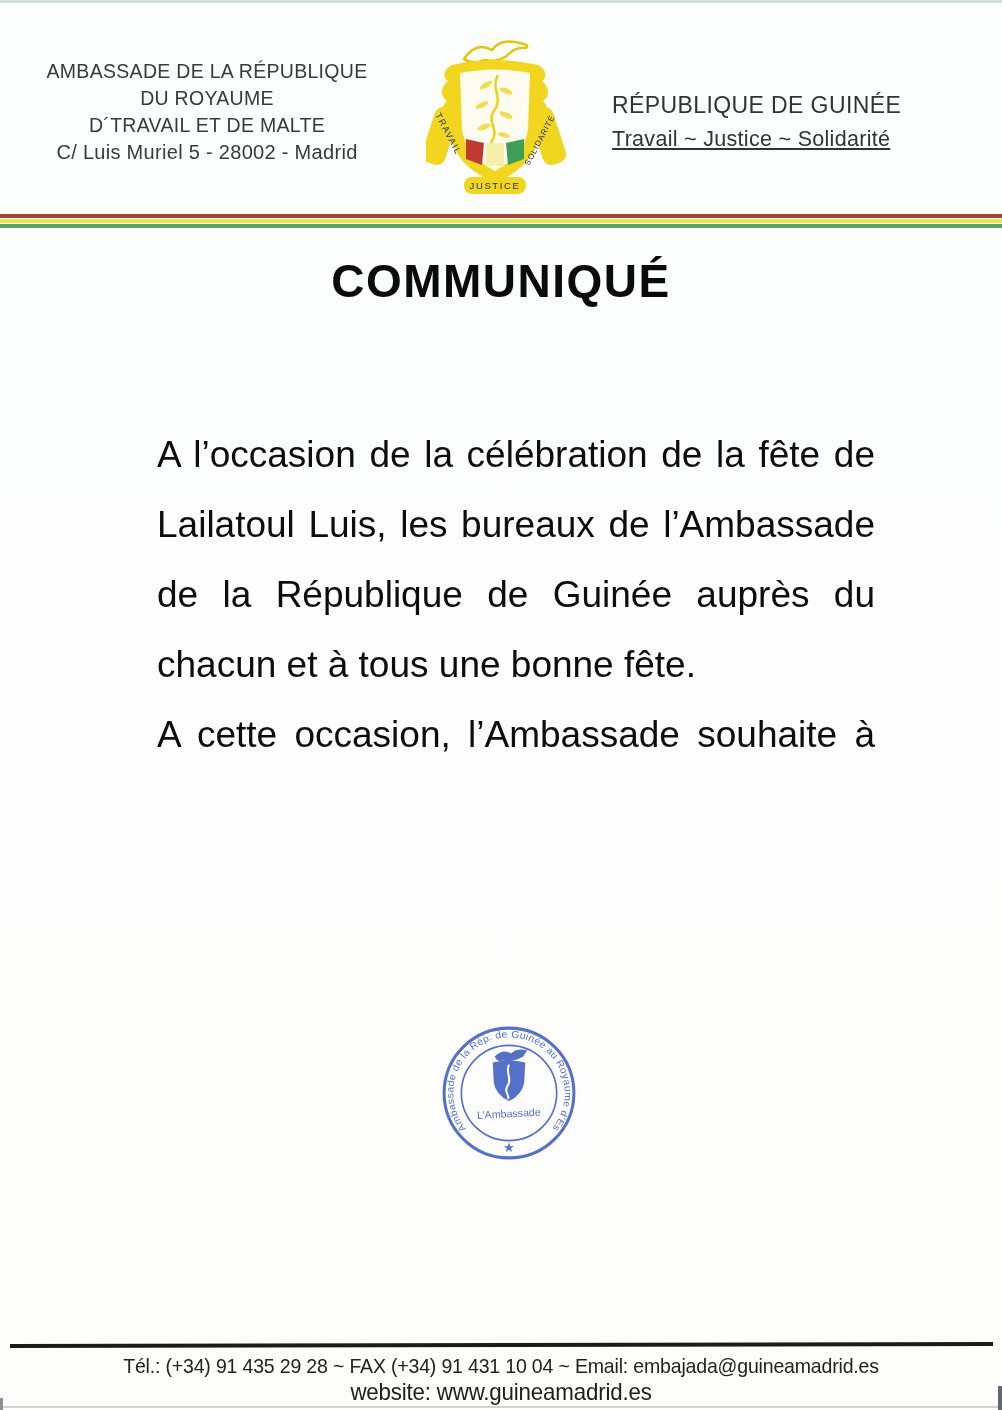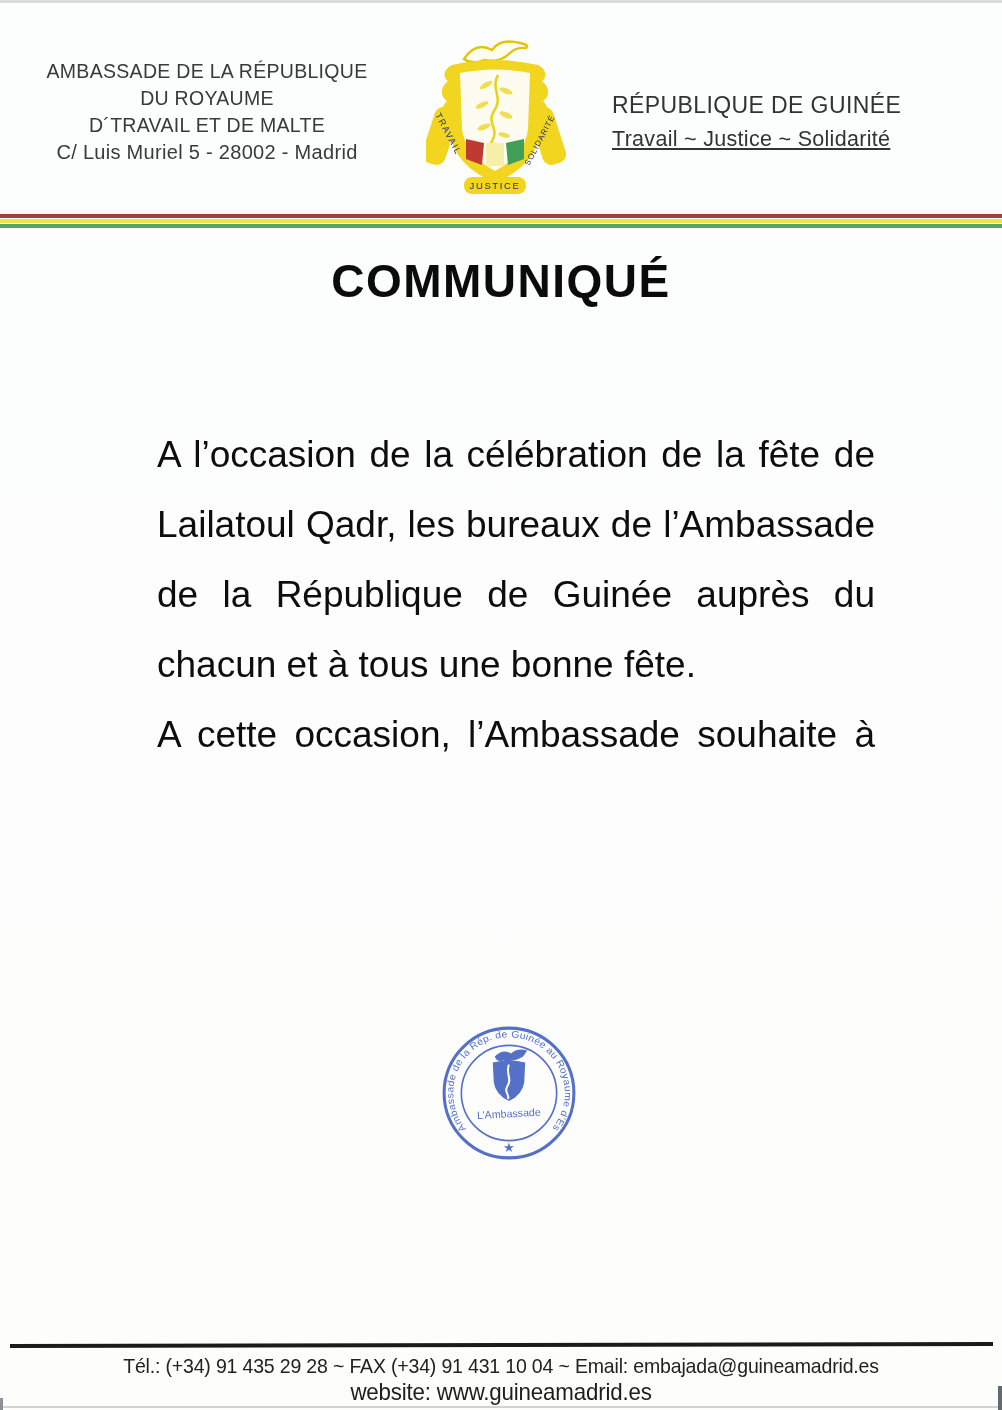--- a/index.html
+++ b/index.html
@@ -109,21 +109,21 @@
   <div class="tricolor">
     <div class="s s-red"></div>
     <div class="s s-yellow"></div>
     <div class="s s-green"></div>
   </div>
 
   <div class="doc-title">COMMUNIQUÉ</div>
 
   <div class="body-block">
     <div class="body-line just">A l’occasion de la célébration de la fête de</div>
-    <div class="body-line just">Lailatoul Qadr, les bureaux de l’Ambassade</div>
+    <div class="body-line just">Lailatoul Luis, les bureaux de l’Ambassade</div>
     <div class="body-line just">de la République de Guinée auprès du</div>
     <div class="body-line">chacun et à tous une bonne fête.</div>
     <div class="body-line just">A cette occasion, l’Ambassade souhaite à</div>
   </div>
 
   <div class="stamp">
     <svg width="146" height="146" viewBox="0 0 144 144">
       <defs>
         <path id="ringArc" d="M29.8 107.3 A55 55 0 1 1 114.2 107.3" fill="none"></path>
       </defs>

